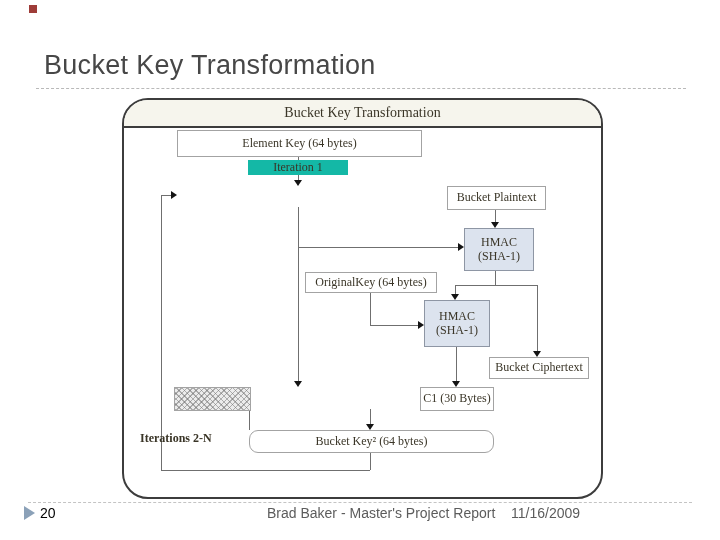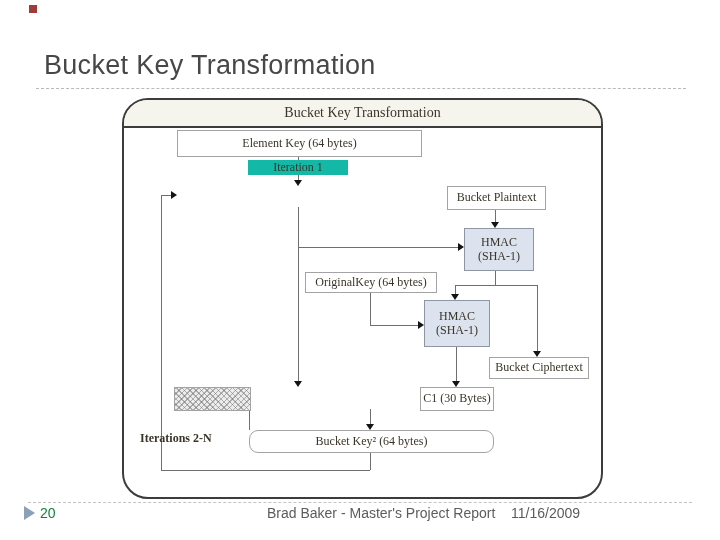--- a/index.html
+++ b/index.html
@@ -41,21 +41,21 @@
 
   .dlabel{position:absolute;font-size:12px;z-index:4;}
   #iter1-label{left:124px;top:60px;width:100px;text-align:center;background:#14b8a6;}
   #iter2n-label{left:16px;top:331px;font-weight:bold;}
 
   
   #footer-rule{left:28px;top:502px;width:664px;border-top:1px dashed #c4c4c4;height:0;}
   #footer-arrow{left:24px;top:506px;width:0;height:0;border-top:7px solid transparent;
         border-bottom:7px solid transparent;border-left:11px solid #8ba1b8;}
   .ftxt{position:absolute;top:505px;font-size:14px;color:#5c5c5c;}
-  #page-number{left:40px;color:#15803d;}
+  #page-number{left:40px;color:#000000;}
   #footer-author{left:267px;}
   #footer-date{left:511px;}
 </style>
 </head>
 <body>
 
 <div class="abs" id="accent-square" style="background: rgb(158, 60, 56);"></div>
 <div class="abs" id="slide-title">Bucket Key Transformation</div>
 <div class="abs" id="title-rule"></div>
 

